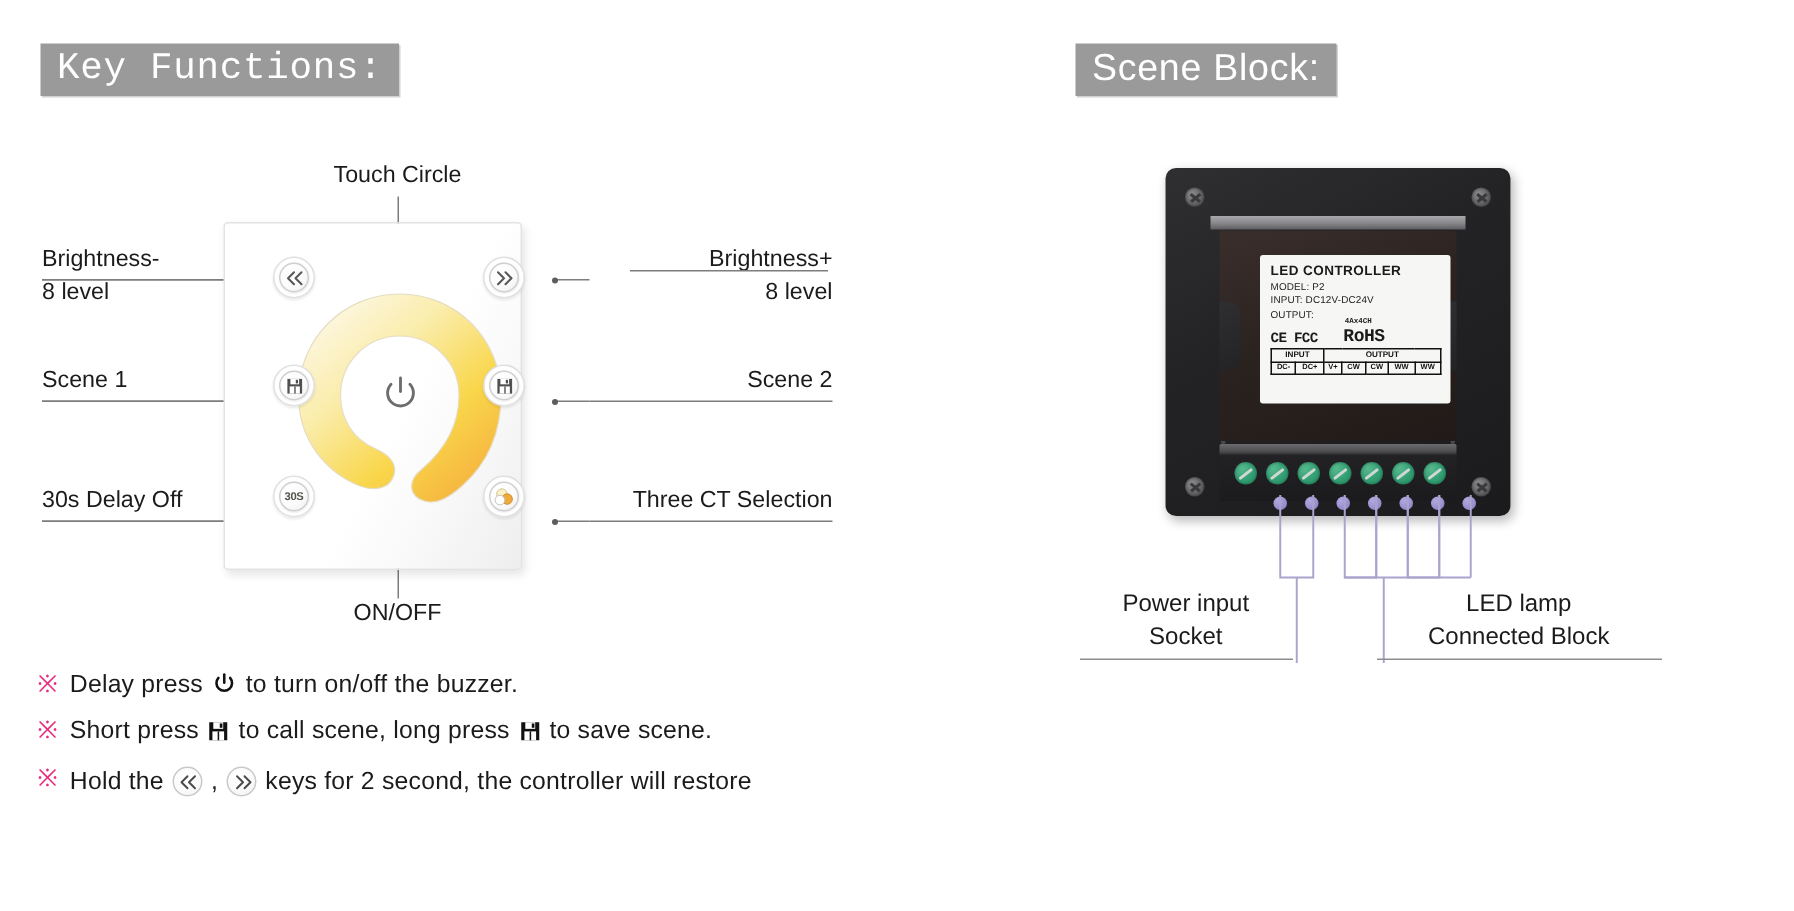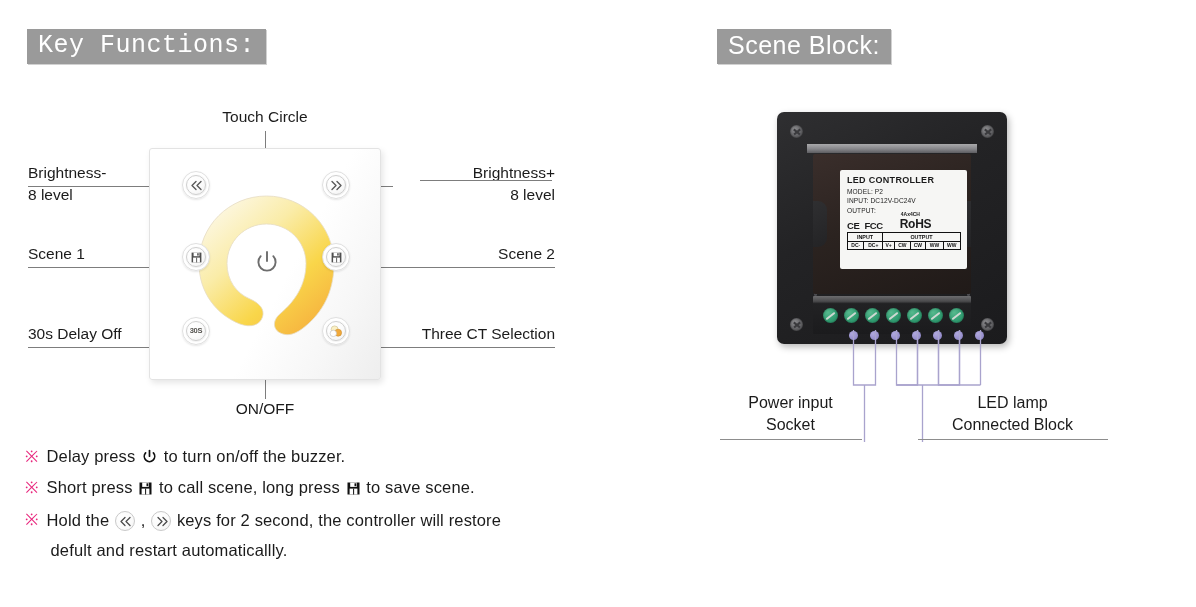--- a/index.html
+++ b/index.html
@@ -27,21 +27,21 @@
     white-space: nowrap;
     box-shadow: 1px 1px 0 rgba(0,0,0,0.18);
   }
   #heading-key { left: 27px; top: 29px; font-family: Liberation Mono, monospace; }
   #heading-green { left: 717px; top: 29px; }
 
   
   #touch-panel {
     position: absolute;
     left: 149px; top: 148px;
-    width: 232px; height: 232px;
+    width: 199px; height: 232px;
     background: linear-gradient(118deg, #ffffff 0%, #ffffff 58%, #f7f7f7 80%, #eeeeee 100%);
     border: 1px solid #e3e3e3;
     border-radius: 3px;
     box-shadow: 2px 3px 6px rgba(0,0,0,0.10);
   }
 
   
   #touch-circle {
     position: absolute;
     left: 45px; top: 44px;
@@ -279,20 +279,21 @@
     line-height: 1.42;
     letter-spacing: 0.1px;
     color: #222;
   }
   #cert-row {
     display: flex; align-items: flex-end;
     gap: 5px;
     margin-top: 1px;
     margin-bottom: 2px;
     height: 14px;
+    font-family: Liberation Mono, monospace;
   }
   .cert {
     font-size: 9.5px;
     font-weight: 700;
     letter-spacing: -0.4px;
     line-height: 1;
   }
   #cert-rohs { font-size: 12px; letter-spacing: -0.3px; position: relative; margin-left: 12px; }
   #cert-rohs .sup {
     position: absolute;
@@ -611,21 +612,20 @@
         </svg>
       </span>
       <span>,</span>
       <span class="inline-key">
         <svg width="13" height="11" viewBox="0 0 13 11">
           <path d="M2 1.5 L6 5.5 L2 9.5" stroke="#4a4a4a" stroke-width="1.3" fill="none" stroke-linecap="round" stroke-linejoin="round"></path>
           <path d="M7 1.5 L11 5.5 L7 9.5" stroke="#4a4a4a" stroke-width="1.3" fill="none" stroke-linecap="round" stroke-linejoin="round"></path>
         </svg>
       </span>
       <span>keys for 2 second, the controller will restore</span>
-      <span class="sub">defult and restart automaticallly.</span>
     </span>
   </div>
 </div>
 
 <div class="section-heading" id="heading-green">Scene Block:</div>
 
 <div id="green-device">
   <div id="device-frame"></div>
 
   <div class="frame-screw" id="screw-tl"></div>

